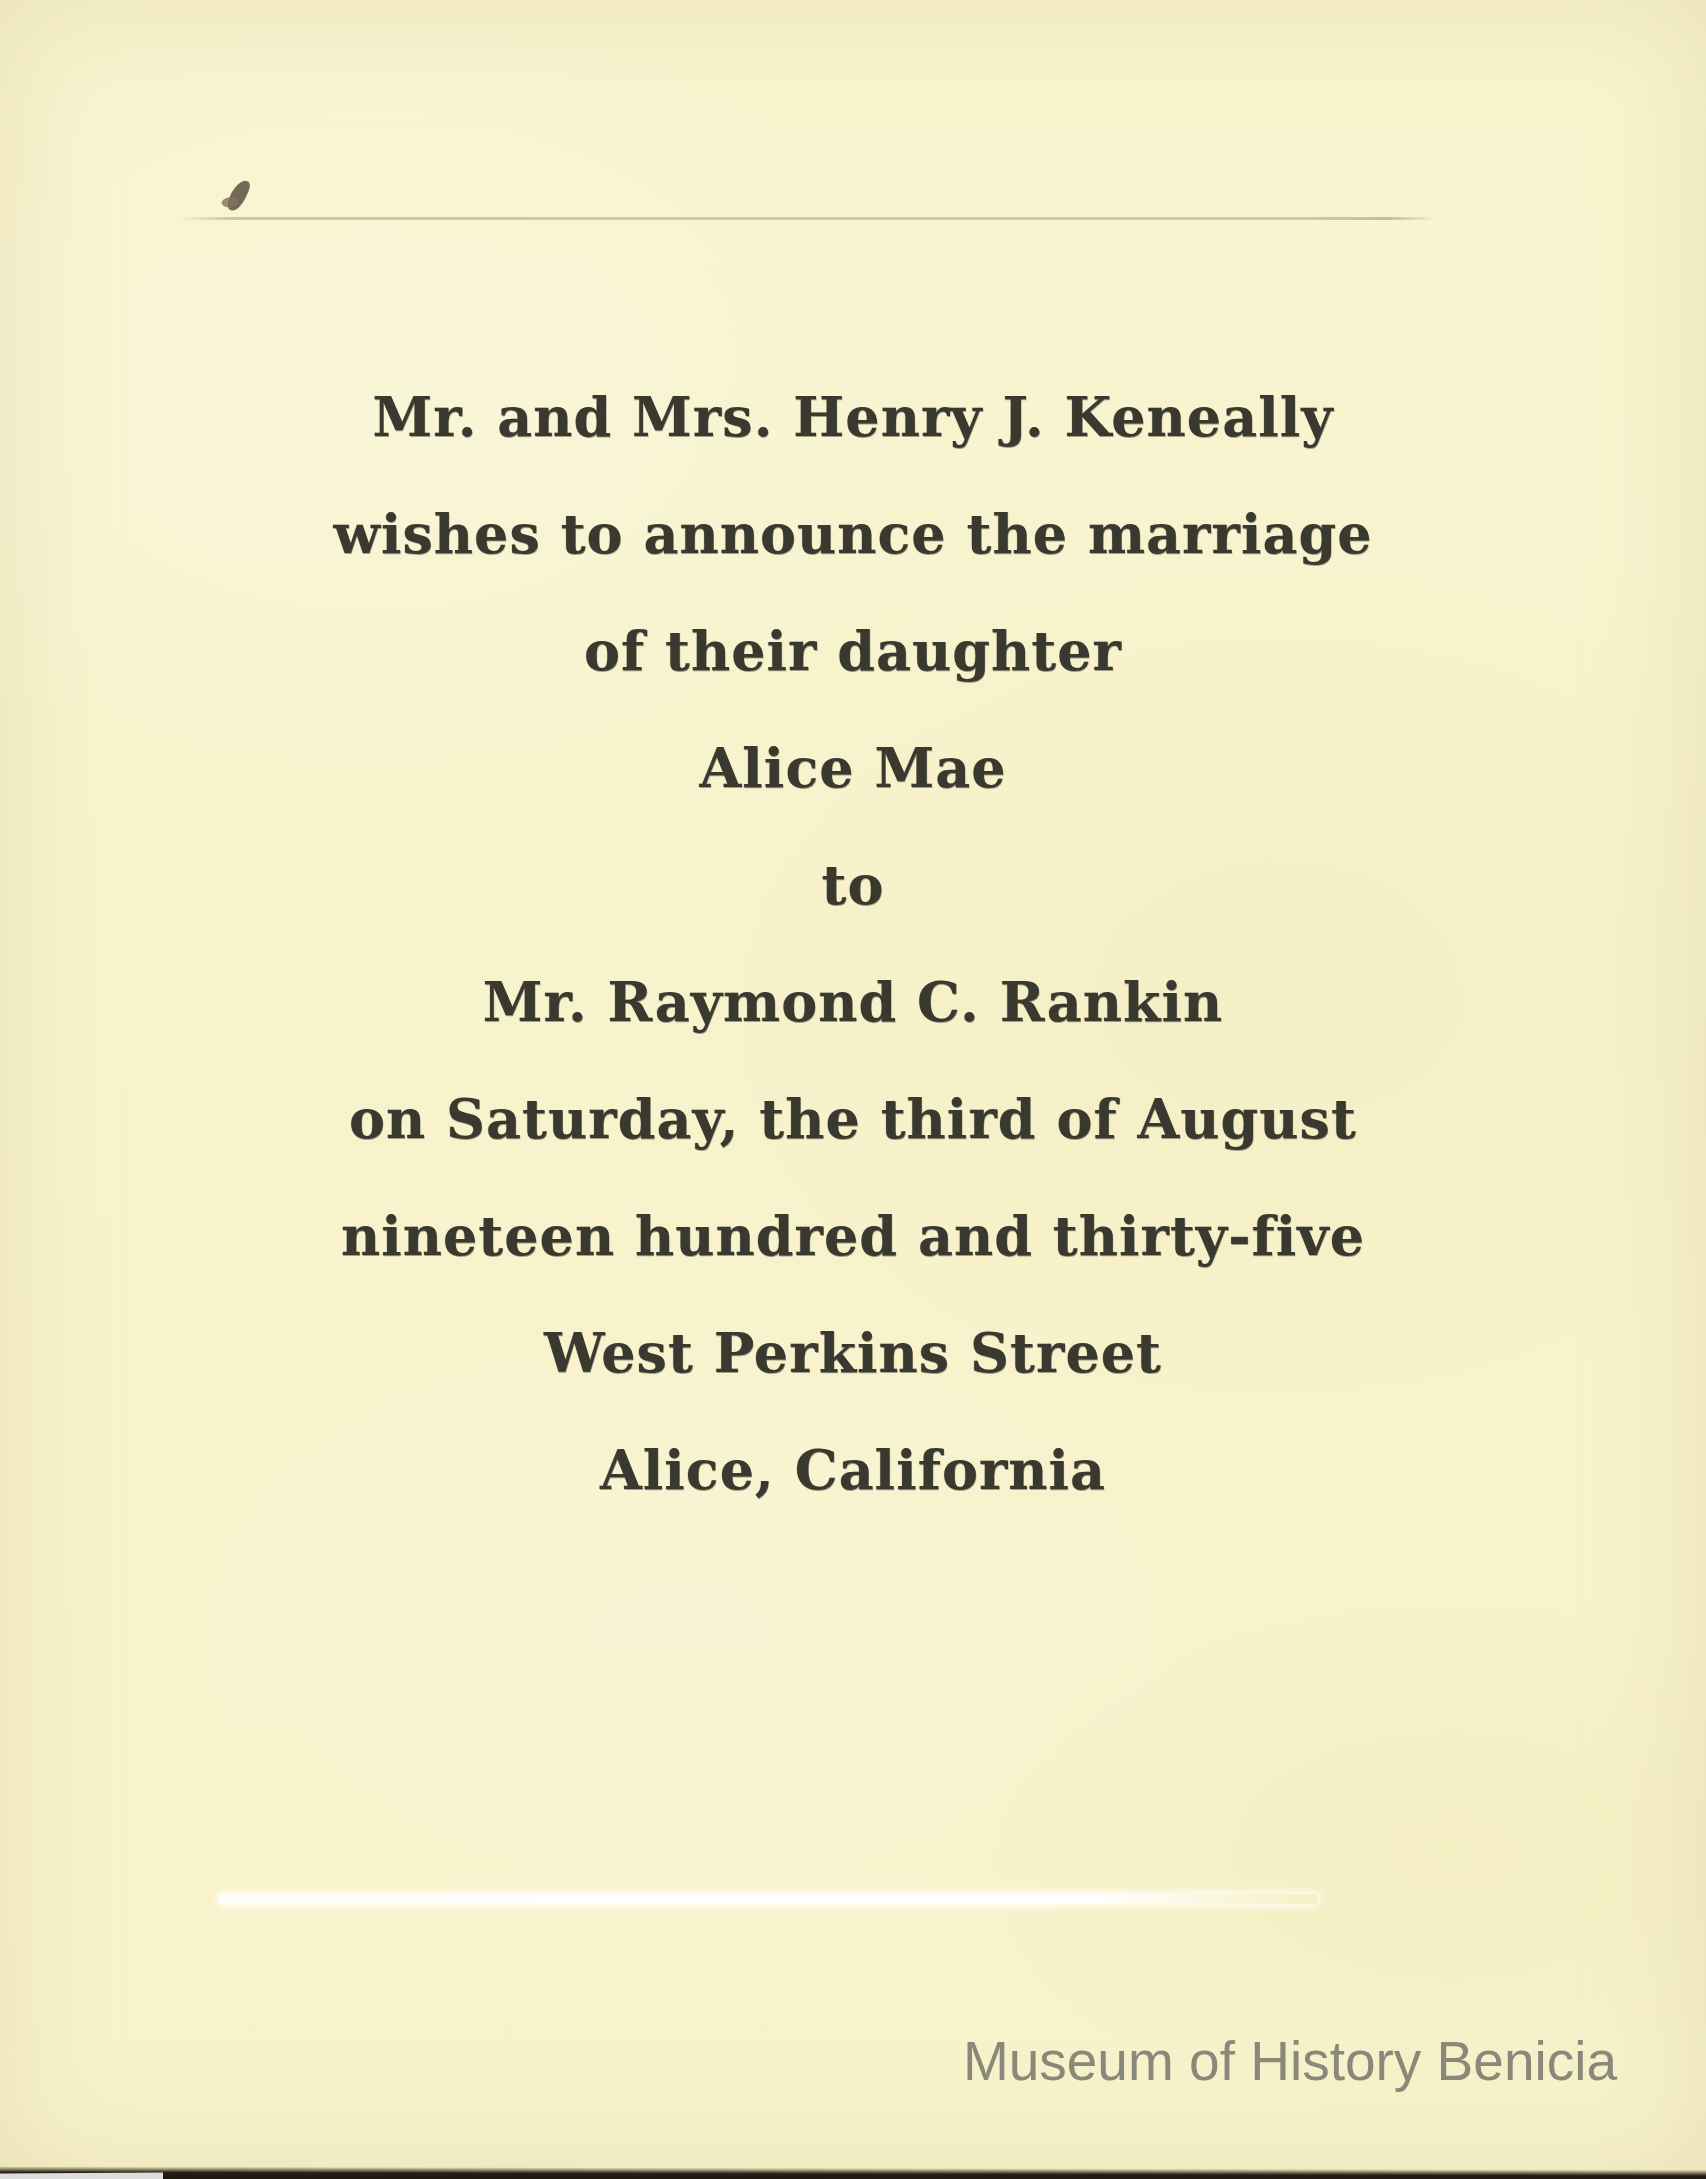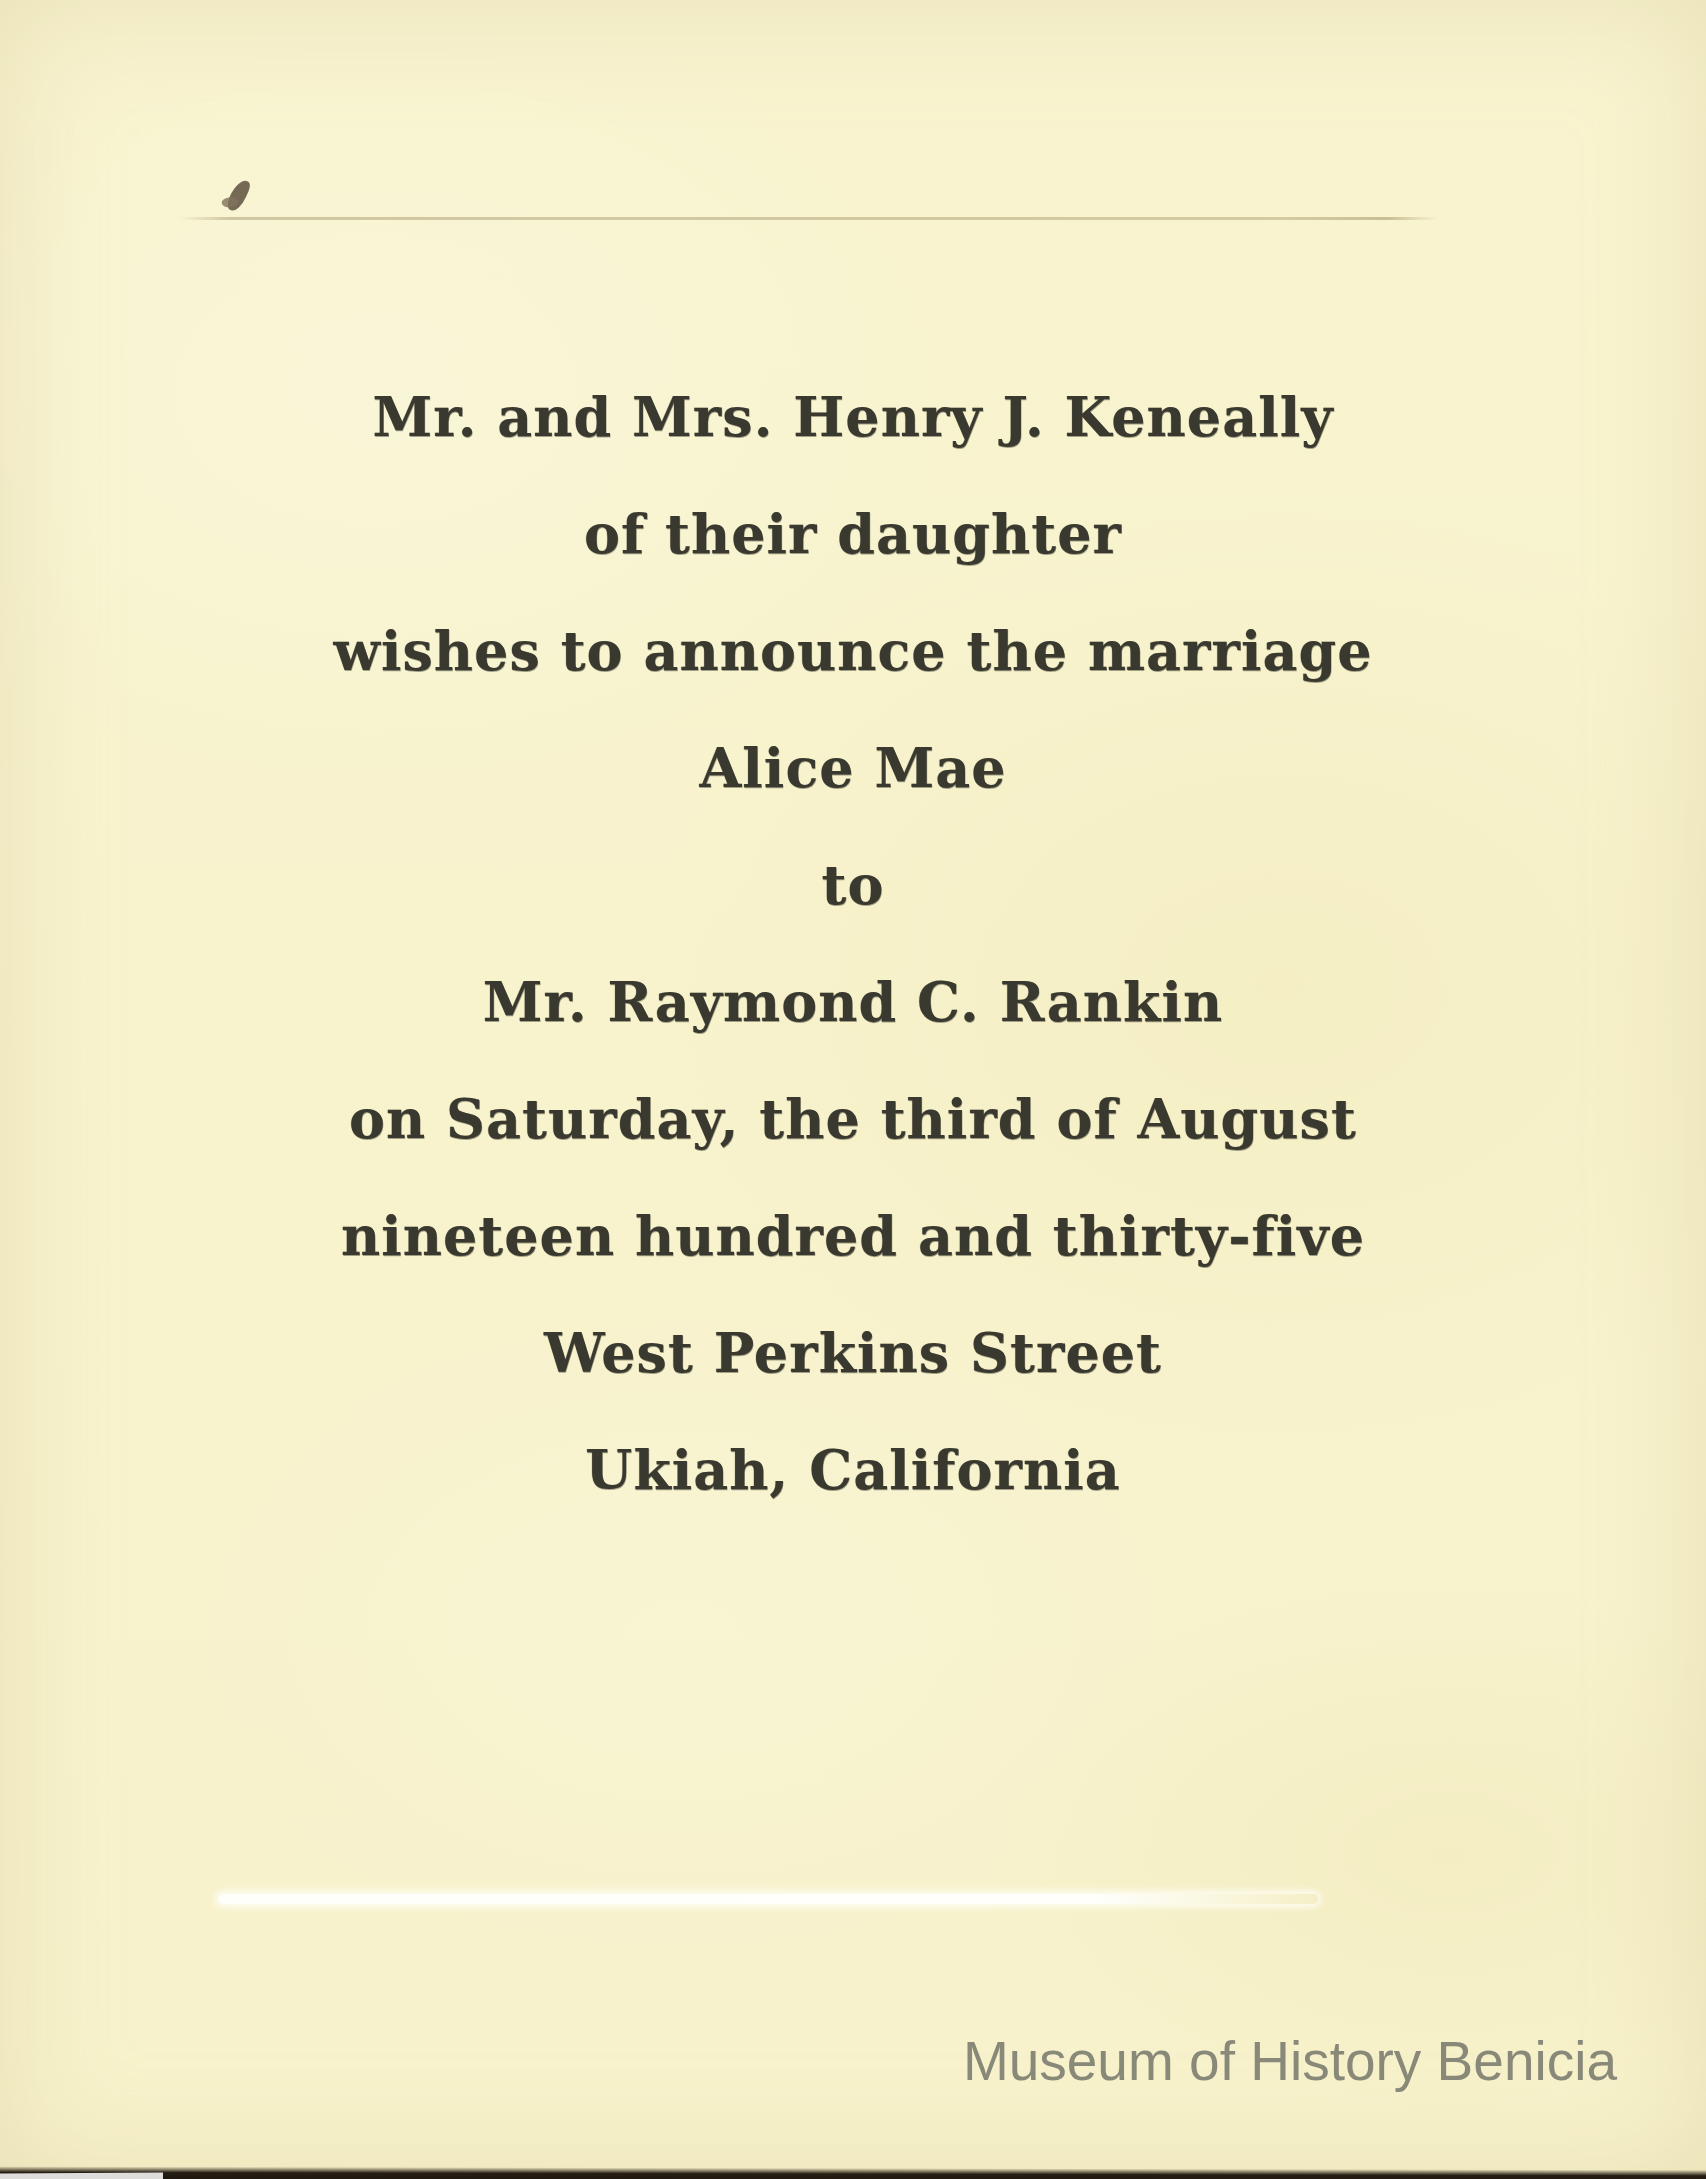--- a/index.html
+++ b/index.html
@@ -119,29 +119,29 @@
 <body>
 
 <div class="scan">
 
   <div class="crease-top"></div>
 
   <div class="speck"></div>
 
   <div class="text-block">
     <p>Mr. and Mrs. Henry J. Keneally</p>
+    <p>wishes to announce the marriage</p>
     <p>of their daughter</p>
-    <p>wishes to announce the marriage</p>
     <p>Alice Mae</p>
     <p>to</p>
     <p>Mr. Raymond C. Rankin</p>
     <p>on Saturday, the third of August</p>
     <p>nineteen hundred and thirty-five</p>
     <p>West Perkins Street</p>
-    <p>Ukiah, California</p>
+    <p>Alice, California</p>
   </div>
 
   <div class="emboss-bottom"></div>
 
   <div class="watermark">Museum of History Benicia</div>
 
   <div class="bottom-edge"></div>
   <div class="bottom-corner-light"></div>
 
 </div>

